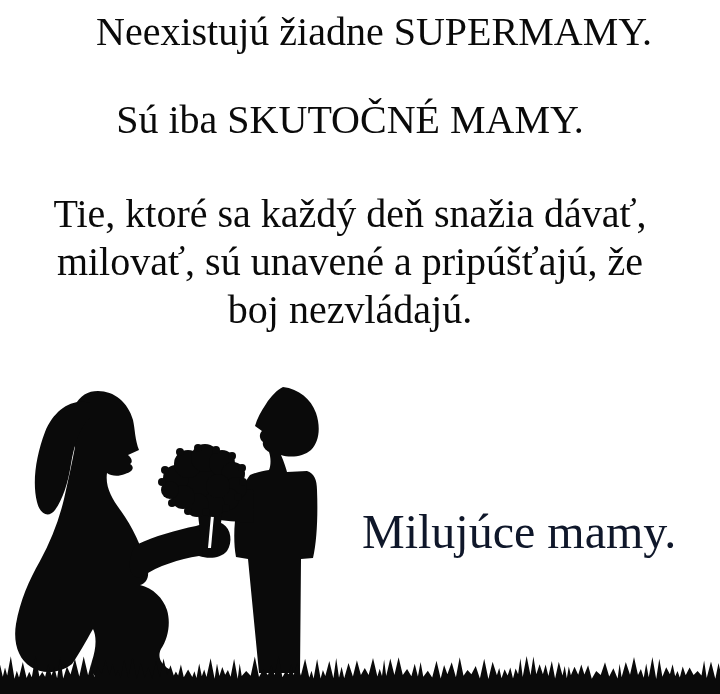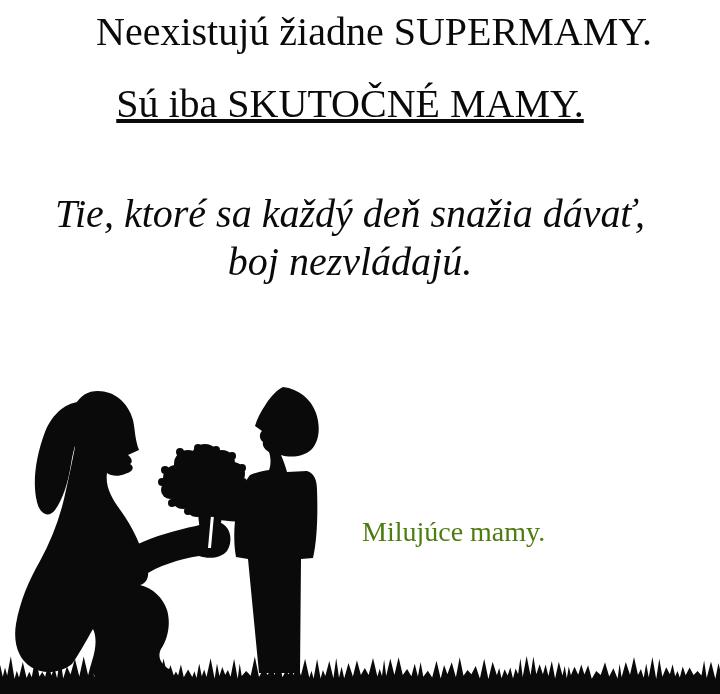--- a/index.html
+++ b/index.html
@@ -19,27 +19,27 @@
     position: absolute;
     left: 0;
     width: 700px;
     text-align: center;
     color: #0a0a0a;
     font-size: 40px;
     line-height: 48px;
     white-space: nowrap;
   }
   .line1 { top: 8px; margin-left: 24px; }
-  .line2 { top: 80px; text-decoration: underline; }
-  .paragraph { top: 190px; font-style: italic; }
+  .line2 { top: 96px; }
+  .paragraph { top: 190px; }
   .signature {
     position: absolute;
     left: 362px; top: 508px;
-    color: #4d7c0f;
-    font-size: 28px;
+    color: #0f172a;
+    font-size: 48px;
     line-height: 48px;
     white-space: nowrap;
   }
   svg.art {
     position: absolute; inset: 0;
     width: 720px; height: 694px;
     display: block;
   }
 </style>
 </head>
@@ -160,17 +160,18 @@
     </g>
 
     <path id="grass-path" fill="#0a0a0a" d="M -4 694 L -4 676 L -0.6 662.0 L 2.8 676.8 L 5.0 667.5 L 7.2 675.4 L 10.8 656.3 L 14.5 678.7 L 16.8 670.8 L 19.0 677.6 L 22.8 662.0 L 26.6 677.9 L 29.2 671.8 L 31.8 677.2 L 35.6 656.1 L 39.4 676.5 L 42.3 672.0 L 45.1 676.8 L 48.3 664.0 L 51.5 675.6 L 54.3 667.3 L 57.1 678.2 L 60.2 657.0 L 63.2 678.6 L 66.9 666.4 L 70.5 674.4 L 74.9 658.7 L 79.3 676.6 L 83.7 656.4 L 88.1 675.3 L 91.2 663.6 L 94.3 676.9 L 97.9 666.5 L 101.5 674.6 L 105.5 660.4 L 109.5 675.1 L 112.6 664.2 L 115.7 675.5 L 118.1 669.7 L 120.5 678.1 L 124.3 659.8 L 128.2 677.9 L 132.5 656.7 L 136.8 678.7 L 140.8 662.8 L 144.7 677.8 L 148.4 667.0 L 152.2 678.4 L 156.0 661.1 L 159.9 678.1 L 163.5 658.6 L 167.2 674.5 L 170.5 665.3 L 173.8 675.6 L 175.9 671.6 L 178.1 675.6 L 180.9 664.5 L 183.8 677.3 L 188.1 669.5 L 192.3 677.0 L 194.4 671.2 L 196.5 678.0 L 199.2 663.5 L 201.8 676.2 L 204.2 669.6 L 206.5 676.9 L 210.6 658.3 L 214.6 678.8 L 217.0 663.4 L 219.4 676.0 L 222.3 667.0 L 225.2 674.7 L 227.9 670.0 L 230.6 676.7 L 234.1 658.7 L 237.7 678.7 L 239.7 663.4 L 241.7 675.9 L 246.2 671.0 L 250.7 675.7 L 254.8 656.4 L 259.0 677.0 L 263.4 668.9 L 267.9 675.0 L 271.3 665.1 L 274.7 674.9 L 278.6 656.1 L 282.4 677.2 L 285.7 671.3 L 288.9 674.3 L 291.3 663.7 L 293.6 675.3 L 297.2 663.1 L 300.9 675.5 L 305.1 658.8 L 309.3 677.4 L 311.5 670.7 L 313.6 678.6 L 317.1 659.1 L 320.6 678.4 L 322.9 669.9 L 325.3 675.9 L 329.3 660.9 L 333.4 678.3 L 336.2 657.9 L 339.0 677.7 L 341.6 666.8 L 344.2 678.2 L 348.5 663.0 L 352.9 676.6 L 356.9 660.2 L 360.9 674.9 L 364.8 667.9 L 368.6 675.0 L 373.0 658.1 L 377.4 676.5 L 379.7 668.8 L 382.0 675.9 L 384.1 659.4 L 386.2 676.0 L 390.3 658.5 L 394.4 675.0 L 398.6 657.2 L 402.8 674.9 L 407.1 669.0 L 411.4 676.3 L 414.7 663.8 L 417.9 676.4 L 420.6 662.0 L 423.3 676.8 L 427.8 670.8 L 432.2 677.6 L 436.5 660.7 L 440.7 678.5 L 444.1 665.1 L 447.4 674.2 L 451.7 662.3 L 455.9 677.2 L 459.7 657.2 L 463.5 675.7 L 467.5 670.1 L 471.4 674.2 L 475.7 665.9 L 479.9 678.5 L 484.2 658.8 L 488.4 678.9 L 492.6 661.8 L 496.9 675.2 L 499.2 668.1 L 501.5 678.3 L 504.6 669.3 L 507.6 675.4 L 510.3 667.5 L 513.0 678.4 L 515.6 668.5 L 518.1 674.3 L 520.4 658.3 L 522.7 677.1 L 526.6 656.0 L 530.5 675.2 L 533.4 656.6 L 536.3 674.2 L 539.6 664.3 L 542.9 674.3 L 545.6 664.5 L 548.4 675.9 L 551.8 661.0 L 555.1 678.5 L 558.8 661.7 L 562.5 675.4 L 564.7 666.0 L 566.8 678.2 L 568.8 666.5 L 570.9 675.3 L 574.5 666.8 L 578.2 674.8 L 581.3 664.5 L 584.4 674.4 L 588.1 665.3 L 591.8 678.8 L 596.2 671.1 L 600.7 674.9 L 605.0 662.3 L 609.2 676.6 L 613.4 668.2 L 617.6 678.6 L 619.6 663.7 L 621.6 677.2 L 625.8 661.9 L 630.0 674.7 L 634.0 657.0 L 638.0 675.1 L 640.9 669.0 L 643.7 677.7 L 646.2 663.4 L 648.7 677.2 L 652.4 657.1 L 656.2 679.0 L 659.3 658.8 L 662.4 676.8 L 666.2 667.2 L 669.9 674.2 L 672.6 664.3 L 675.2 676.2 L 677.5 671.0 L 679.8 677.4 L 682.7 666.5 L 685.7 675.3 L 689.6 667.4 L 693.6 675.1 L 697.6 671.1 L 701.5 675.4 L 704.1 660.6 L 706.7 677.9 L 711.0 661.5 L 715.3 678.8 L 718.5 663.0 L 721.8 677.2 L 724.7 665.4 L 727.5 674.4 L 724 694 Z"></path>
   </svg>
 
   <div class="quote-line line1">Neexistujú žiadne SUPERMAMY.</div>
   <div class="quote-line line2">Sú iba SKUTOČNÉ MAMY.</div>
 
   <div class="quote-paragraph paragraph">
     <div>Tie, ktoré sa každý deň snažia dávať,</div>
+    <div>milovať, sú unavené a pripúšťajú, že</div>
     <div>boj nezvládajú.</div>
   </div>
 
   <div class="signature">Milujúce mamy.</div>
 </div>
 
 </body></html>

